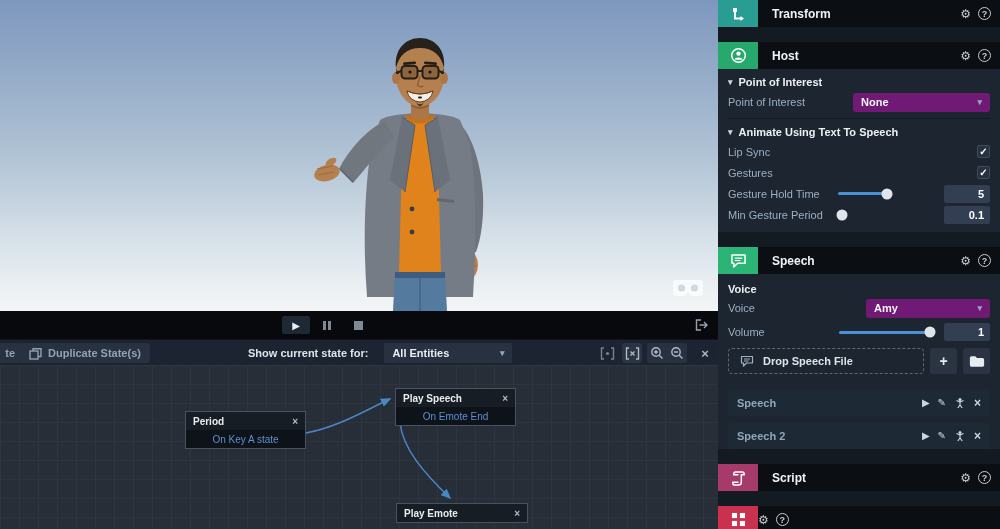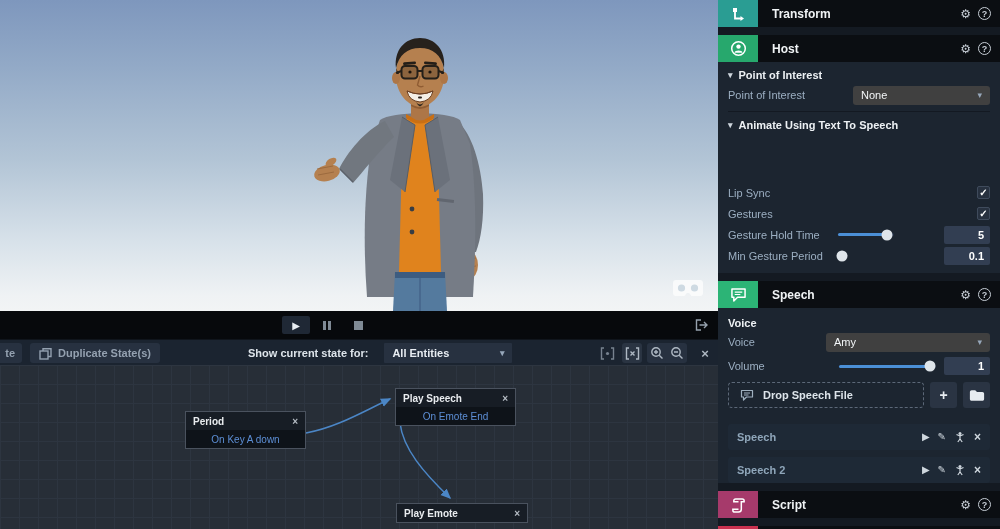--- a/index.html
+++ b/index.html
@@ -20,21 +20,21 @@
   .tp-btn.active { background:#1f2835; color:#e8edf2; }
   .pause-bars { display:flex; gap:2px; }
   .pause-bars i { width:3px; height:9px; background:#7f8a95; }
   .stop-sq { width:9px; height:9px; background:#7f8a95; }
   .popout { position:absolute; right:9px; top:7px; }
 
   .sm-toolbar { height:26px; background:#1b2430; border-top:1px solid #10151c; position:relative; font-size:11px; }
   .tb-btn { position:absolute; top:3px; height:20px; background:#273140; border-radius:3px; color:#94a1b0; font-weight:bold;
     display:flex; align-items:center; gap:6px; padding:0 9px; white-space:nowrap; }
   .tb-partial { left:-50px; width:72px; justify-content:flex-end; padding-right:7px; }
-  .tb-dup { left:30px;justify-content:center; }
+  .tb-dup { left:20px;justify-content:center; }
   .tb-mid { position:absolute; left:248px; top:3px; display:flex; align-items:center; gap:16px; height:20px; }
   .tb-label { color:#dde4ea; font-weight:bold; }
   .tb-dd { width:128px; height:20px; background:#273140; border-radius:1px; display:flex; align-items:center;
     padding:0 8px; color:#e8edf2; font-weight:bold; }
   .tb-dd .dd-caret { margin-left:auto; }
   .tb-right { position:absolute; right:4px; top:3px; display:flex; align-items:center; gap:5px; height:20px; }
   .tb-ic { width:20px; height:20px; display:flex; align-items:center; justify-content:center; border-radius:3px; }
   .tb-ic.boxed { background:#2a3442; }
   .zoom-group { display:flex; background:#273140; border-radius:3px; }
   .tb-close { color:#aeb8c2; font-size:13px; font-weight:bold; width:18px; text-align:center; margin-left:4px; }
@@ -43,36 +43,36 @@
     background-image:linear-gradient(#2d3540 1px,transparent 1px),linear-gradient(90deg,#2d3540 1px,transparent 1px);
     background-size:19px 19px; overflow:hidden; }
   .edges { position:absolute; inset:0; }
   .node { position:absolute; border:1px solid #4a525e; background:#0e1319; font-size:10px; }
   .node-title { height:18px; background:#171d25; display:flex; align-items:center; padding:0 7px; color:#e9ecef; font-weight:bold; }
   .node-close { margin-left:auto; color:#b6bdc5; font-weight:bold; font-size:10px; }
   .node-row { height:18px; display:flex; align-items:center; justify-content:center; color:#5d8fd6; background:#0e1319; }
 
   
   .inspector { width:282px; background:#141a22; display:flex; flex-direction:column; overflow:hidden; }
-  .comp-header { height:27px; min-height:27px; display:flex; align-items:stretch; background:#0b0e12; margin-top:8px; }
+  .comp-header { height:27px; min-height:27px; display:flex; align-items:stretch; background:#0b0e12; margin-top:15px; }
   .comp-header.first { margin-top:0; }
   .comp-icon { width:40px; display:flex; align-items:center; justify-content:center; }
   .comp-title { flex:1; display:flex; align-items:center; padding-left:14px; color:#f0f3f5; font-weight:bold; font-size:12px; }
   .comp-actions { display:flex; align-items:center; gap:7px; padding-right:9px; color:#c6cdd5; }
   .gear { font-size:12px; line-height:1; }
   .help { width:13px; height:13px; border:1.5px solid #c6cdd5; border-radius:50%; font-size:9px; font-weight:bold;
     display:flex; align-items:center; justify-content:center; }
 
   .section-body { background:#1c2530; padding:0 10px; }
   .group-title { display:flex; align-items:center; gap:6px; color:#edf1f4; font-weight:bold; font-size:11px; }
   .tri { font-size:9px; color:#cdd5dc; }
   .prop-row { display:flex; align-items:center; font-size:11px; color:#9cafc2; }
   .prop-label { flex:1; }
-  .dropdown { background:#404040; border-radius:3px; height:19px; display:flex; align-items:center; padding:0 8px;
-    color:#f2f5f7; font-weight:normal; font-size:11px; }
+  .dropdown { background:#701a75; border-radius:3px; height:19px; display:flex; align-items:center; padding:0 8px;
+    color:#f2f5f7; font-weight:bold; font-size:11px; }
   .dd-caret { margin-left:auto; color:#97a7ba; font-size:9px; }
   .checkbox { width:13px; height:13px; background:#27313f; border:1px solid #3f4b5c; border-radius:2px; color:#fff;
     font-size:10px; font-weight:bold; display:flex; align-items:center; justify-content:center; line-height:1; }
   .slider { position:relative; height:3px; background:#223046; border-radius:2px; }
   .slider .fill { position:absolute; left:0; top:0; bottom:0; background:#4b8fd6; border-radius:2px; }
   .slider .knob { position:absolute; top:50%; width:11px; height:11px; background:#dfe5ea; border-radius:50%; transform:translate(-50%,-50%); }
   .value-field { width:46px; height:18px; background:#323e52; border-radius:2px; color:#fff; font-weight:bold; font-size:11px;
     display:flex; align-items:center; justify-content:flex-end; padding:0 6px; }
 
   .dropzone-row { display:flex; align-items:center; gap:6px; }
@@ -241,21 +241,21 @@
         <path d="M306,68 C338,62 364,46 390,34" fill="none" stroke="#4b86c6" stroke-width="1.5" marker-end="url(#arr)"></path>
         <path d="M400,58 C403,84 424,108 450,133" fill="none" stroke="#4b86c6" stroke-width="1.5" marker-end="url(#arr)"></path>
       </svg>
 
       <div class="node" style="left:185px; top:46px; width:121px;">
         <div class="node-title">
           <span>Period</span>
           <span class="node-close">×</span>
         </div>
         <div class="node-row">
-          <span>On Key A down</span>
+          <span>On Key A state</span>
         </div>
       </div>
 
       <div class="node" style="left:395px; top:23px; width:121px;">
         <div class="node-title">
           <span>Play Speech</span>
           <span class="node-close">×</span>
         </div>
         <div class="node-row">
           <span>On Emote End</span>
@@ -313,21 +313,21 @@
         <div class="dropdown" style="width:137px;">
           <span>None</span>
           <span class="dd-caret">▾</span>
         </div>
       </div>
       <div style="height:4px; border-bottom:1px solid #131922;"></div>
       <div class="group-title" style="height:22px; padding-top:4px;">
         <span class="tri">▾</span>
         <span>Animate Using Text To Speech</span>
       </div>
-      <div class="prop-row" style="height:21px;margin-top:48px;">
+      <div class="prop-row" style="height:21px;">
         <span class="prop-label">Lip Sync</span>
         <span class="checkbox">
             <span>✓</span>
           </span>
       </div>
       <div class="prop-row" style="height:21px;">
         <span class="prop-label">Gestures</span>
         <span class="checkbox">
             <span>✓</span>
           </span>
@@ -367,21 +367,21 @@
         <span class="help">?</span>
       </div>
     </div>
 
     <div class="section-body" style="flex:1;">
       <div class="group-title" style="height:22px; padding-top:8px;">
         <span>Voice</span>
       </div>
       <div class="prop-row" style="height:24px;">
         <span class="prop-label">Voice</span>
-        <div class="dropdown" style="width:164px;">
+        <div class="dropdown" style="width:124px;">
           <span>Amy</span>
           <span class="dd-caret">▾</span>
         </div>
       </div>
       <div class="prop-row" style="height:24px;">
         <span class="prop-label">Volume</span>
         <div class="slider" style="width:97px; margin-right:8px;">
           <div class="fill" style="width:94%;"></div>
           <div class="knob" style="left:94%;"></div>
         </div>

